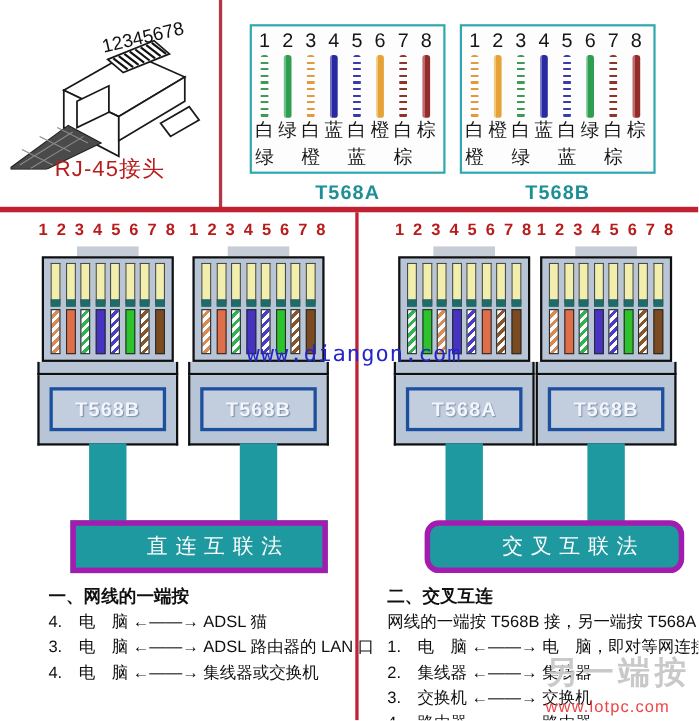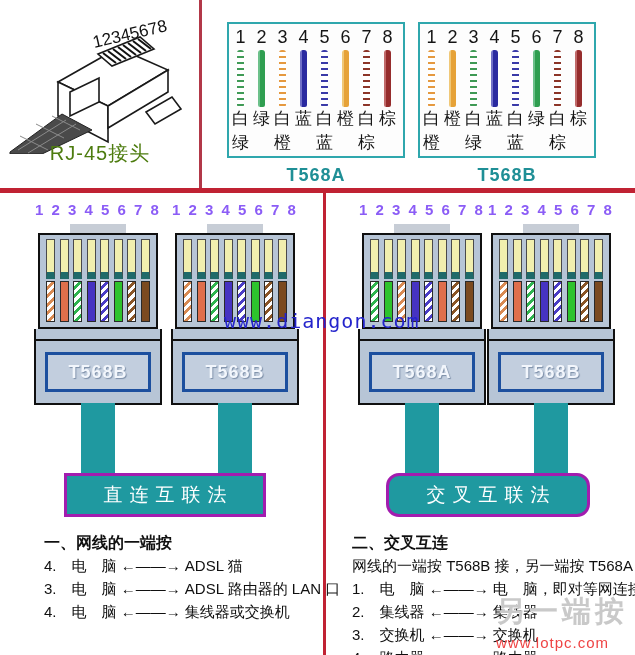--- a/index.html
+++ b/index.html
@@ -8,21 +8,21 @@
 
   
   .vline-top{position:absolute;left:199px;top:0;width:3px;height:190px;background:#b23848;}
   .hline{position:absolute;left:0;top:188px;width:635px;height:5px;background:#c02233;}
   .vline-bottom{position:absolute;left:323px;top:193px;width:3px;height:462px;background:#c02233;}
 
   
   .rj45-cell{position:absolute;left:0;top:0;width:200px;height:188px;}
   .rj45-cell svg{position:absolute;left:0;top:4px;}
   .rj45-caption{position:absolute;left:0;top:140px;width:200px;text-align:center;
-    font-size:20px;color:#4d7c0f;letter-spacing:1px;}
+    font-size:20px;color:#b91c1c;letter-spacing:1px;}
 
   
   .chart-box{position:absolute;top:22px;width:178px;}
   .chart-box.c1{left:227px;} .chart-box.c2{left:418px;}
   .chart-frame{width:174px;height:131px;border:2px solid #2fa7ad;background:#fdfdfd;
     padding-top:1px;box-sizing:content-box;}
   .cells{display:flex;padding:0 1px;}
   .cells span{width:21px;text-align:center;display:inline-block;}
   .pin-nums{font-size:18px;color:#151515;height:25px;line-height:25px;}
   .bars{display:flex;padding:0 1px;height:57px;}
@@ -41,21 +41,21 @@
   .b-o::before {background:linear-gradient(90deg,#f0c878 0 2px,#e6a238 2px);}
   .b-wbr::before{background:repeating-linear-gradient(180deg,#8c3528 0 2px,#fff 2px 6px);}
   .b-br::before{background:linear-gradient(90deg,#c06a6a 0 2px,#952c2c 2px);}
 
   
   .half{position:absolute;top:193px;height:462px;}
   .half.left{left:0;width:323px;}
   .half.right{left:326px;width:309px;}
 
   .pin-row{position:absolute;top:8px;width:128px;text-align:center;font-weight:bold;
-    font-size:15px;color:#8b5cf6;letter-spacing:2px;white-space:nowrap;}
+    font-size:15px;color:#b91c1c;letter-spacing:2px;white-space:nowrap;}
 
   .conn{position:absolute;top:40px;width:128px;}
   .conn .tab{position:absolute;top:-9px;left:36px;width:56px;height:10px;background:#c7cdd6;}
   .wire-window{position:relative;width:116px;height:92px;margin:0 auto;background:#b7c5d6;
     border:2px solid #101010;}
   .slots{display:flex;justify-content:space-between;padding:0 6px;height:100%;}
   .slots span{width:9px;position:relative;display:block;}
   .slots span::before{content:"";position:absolute;left:0;right:0;top:4px;height:32px;
     background:#f2efae;border:1px solid #4a4a4a;border-bottom:7px solid #1f6a6a;}
   .slots span::after{content:"";position:absolute;left:0;right:0;top:46px;bottom:5px;
@@ -74,22 +74,22 @@
   .w-o::after {background:#df6f4b;}
   .w-wg::after{background:repeating-linear-gradient(135deg,#fff 0 3px,#2eb44e 3px 6px);}
   .w-bl::after{background:#4633c2;}
   .w-wb::after{background:repeating-linear-gradient(135deg,#fff 0 3px,#4a3cc6 3px 6px);}
   .w-g::after {background:#2dc32d;}
   .w-wbr::after{background:repeating-linear-gradient(135deg,#fff 0 3px,#8a5526 3px 6px);}
   .w-br::after{background:#7b4a20;}
 
   
   .leg{position:absolute;top:210px;width:34px;height:72px;background:#1f99a0;}
-  .cable-bar{position:absolute;top:280px;height:38px;background:#1f99a0;border:3px solid #a21caf;
-    display:flex;align-items:center;justify-content:center;}
+  .cable-bar{position:absolute;top:280px;height:38px;background:#1f99a0;border:5px solid #a21caf;
+    display:flex;align-items:center;justify-content:center;padding-left:28px;}
   .cable-bar span{color:#fff;font-size:19px;letter-spacing:7px;text-indent:7px;}
 
   
   .tblock{position:absolute;top:338px;font-size:15px;color:#101010;line-height:23px;
     white-space:nowrap;}
   .tblock .heading{font-weight:bold;font-size:16px;}
   .tblock .li{display:block;}
 
   
   .wm-center{position:absolute;left:224px;top:309px;font-family:"DejaVu Sans Mono",monospace;

